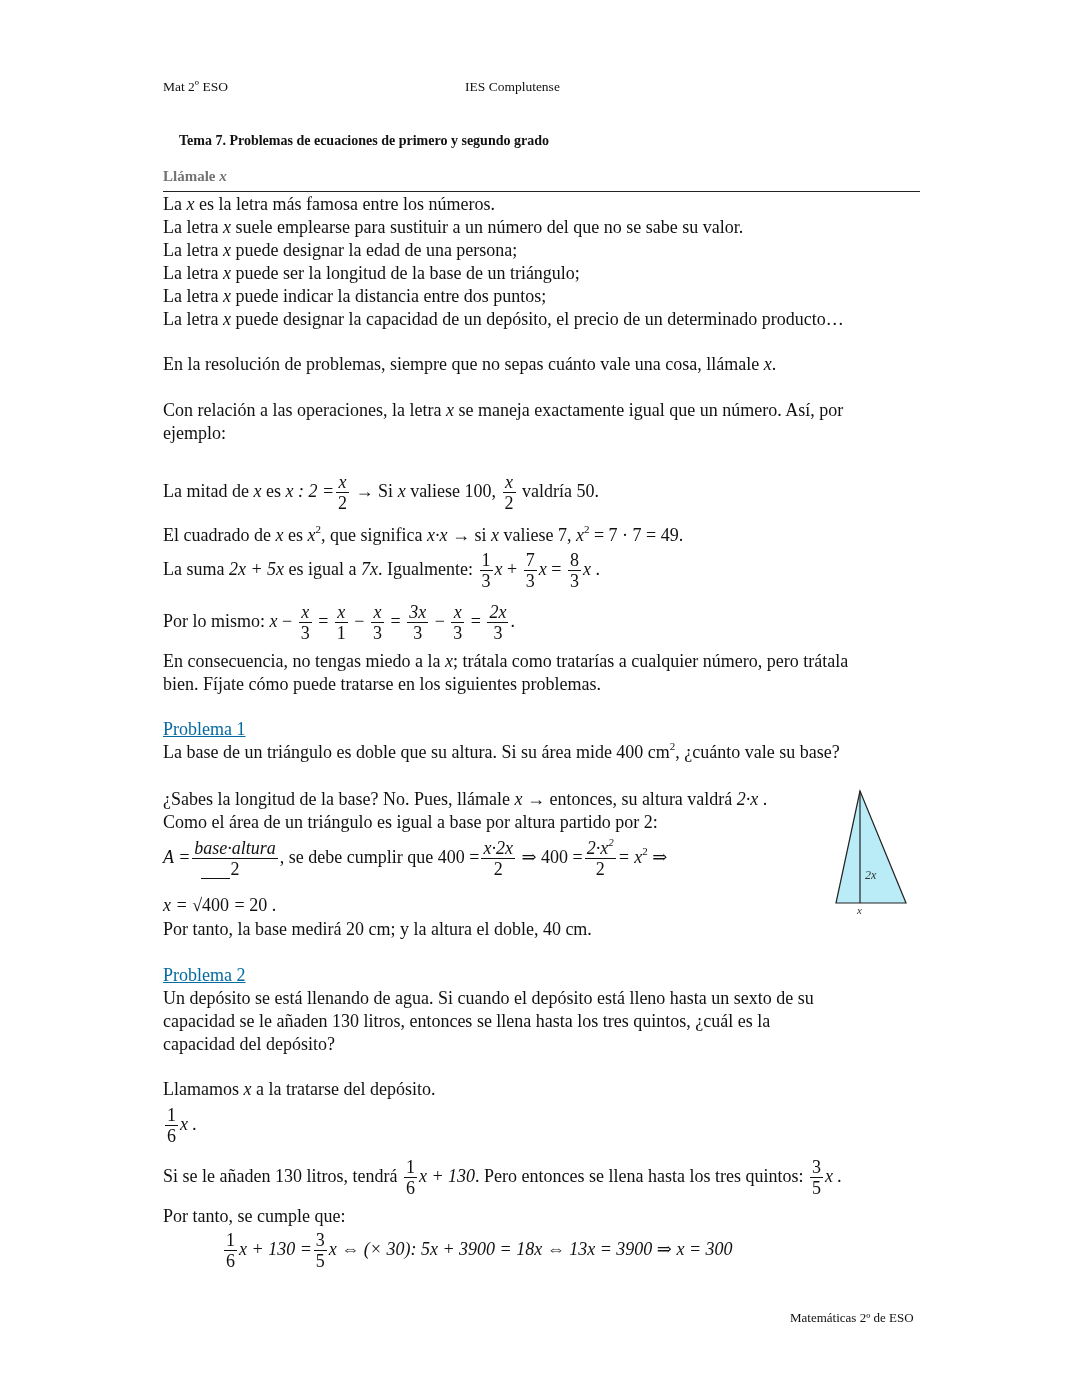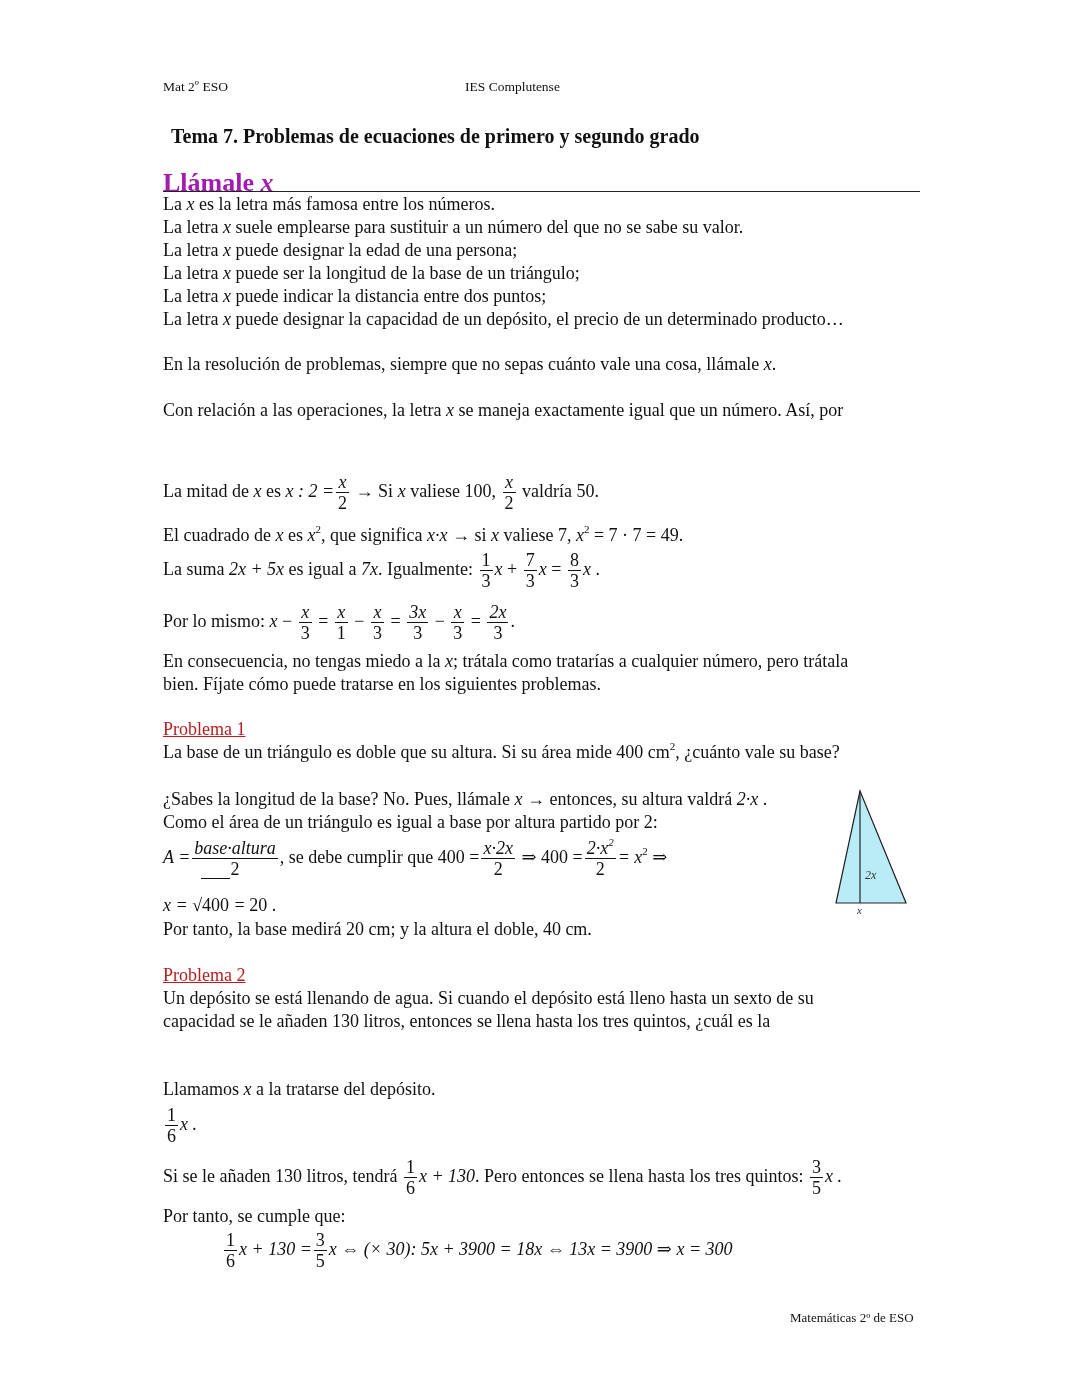--- a/index.html
+++ b/index.html
@@ -5,27 +5,27 @@
   html, body { margin: 0; padding: 0; background: #ffffff; }
   body {
     width: 1080px; height: 1397px; position: relative; overflow: hidden;
     font-family: "Liberation Serif", "DejaVu Serif", serif;
     color: #111111;
   }
   .abs { position: absolute; }
   .hdr { font-size: 13.5px; top: 72px; margin-top: 7px; }
   #hdr-left { left: 163px; }
   #hdr-center { left: 465px; }
-  #title { left: 163px; top: 117px; font-size: 20px; font-weight: bold; margin: 8px; white-space: nowrap; }
-  #sec-head { left: 163px; top: 168px; font-size: 26px; font-weight: bold; color: #a21caf; }
+  #title { left: 163px; top: 117px; font-size: 14px; font-weight: bold; margin: 16px; white-space: nowrap; }
+  #sec-head { left: 163px; top: 168px; font-size: 15px; font-weight: bold; color: #737373; }
   #sec-rule { left: 163px; top: 191px; width: 757px; height: 0; border-top: 1.5px solid #222; }
   .txt { font-size: 18px; line-height: 23px; white-space: nowrap; }
   .content { left: 163px; }
   i.v { font-style: italic; }
-  .red-link { color: #b91c1c; text-decoration: underline; }
+  .red-link { color: #0369a1; text-decoration: underline; }
   
   .frac { display: inline-block; vertical-align: middle; text-align: center; line-height: 1; margin: 0 2px; }
   .frac .num, .frac .den { display: block; padding: 0 2px; font-size: 18px; line-height: 20px; }
   .frac .num { border-bottom: 1px solid #111; }
   .m { font-style: italic; }
   sup { font-size: 11px; vertical-align: 8px; line-height: 0; }
   .sqrt { border-top: 1px solid #111; padding: 16px 1px; margin-left: -1px; }
   #footer { left: 790px; top: 1310px; font-size: 13px; }
   #triangle-fig { left: 832px; top: 787px; width: 80px; height: 130px; }
 </style>
@@ -46,20 +46,21 @@
   <div><span>La letra </span><i class="v">x</i><span> puede designar la edad de una persona;</span></div>
   <div><span>La letra </span><i class="v">x</i><span> puede ser la longitud de la base de un triángulo;</span></div>
   <div><span>La letra </span><i class="v">x</i><span> puede indicar la distancia entre dos puntos;</span></div>
   <div><span>La letra </span><i class="v">x</i><span> puede designar la capacidad de un depósito, el precio de un determinado producto…</span></div>
 </div>
 
 <div class="abs content txt" style="top:353px"><span>En la resolución de problemas, siempre que no sepas cuánto vale una cosa, llámale </span><i class="v">x</i><span>.</span></div>
 
 <div class="abs content txt" style="top:399px">
   <div><span>Con relación a las operaciones, la letra </span><i class="v">x</i><span> se maneja exactamente igual que un número. Así, por</span></div>
+  <div>ejemplo:</div>
 </div>
 
 <div class="abs content txt" style="top:472px">
   <span>La mitad de </span><i class="v">x</i><span> es </span><span class="m">x : 2 =</span><span class="frac"><span class="num m">x</span><span class="den">2</span></span><span> → Si </span><i class="v">x</i><span> valiese 100, </span><span class="frac"><span class="num m">x</span><span class="den">2</span></span><span> valdría 50.</span>
 </div>
 
 <div class="abs content txt" style="top:524px">
   <span>El cuadrado de </span><i class="v">x</i><span> es </span><i class="v">x</i><sup>2</sup><span>, que significa </span><span class="m">x·x →</span><span> si </span><i class="v">x</i><span> valiese 7, </span><i class="v">x</i><sup>2</sup><span> = 7 · 7 = 49.</span>
 </div>
 
@@ -99,20 +100,21 @@
   <polygon points="28,4 4,116 74,116" fill="#b9ecf7" stroke="#222" stroke-width="1.2"></polygon>
   <line x1="28" y1="4" x2="28" y2="116" stroke="#222" stroke-width="1.2"></line>
   <text x="33" y="92" font-size="12" font-style="italic" font-family="Liberation Serif, serif" fill="#333">2x</text>
   <text x="25" y="127" font-size="11" font-style="italic" font-family="Liberation Serif, serif" fill="#333">x</text>
 </svg>
 
 <div class="abs content txt" style="top:964px">
   <div><span class="red-link">Problema 2</span></div>
   <div>Un depósito se está llenando de agua. Si cuando el depósito está lleno hasta un sexto de su</div>
   <div>capacidad se le añaden 130 litros, entonces se llena hasta los tres quintos, ¿cuál es la</div>
+  <div>capacidad del depósito?</div>
 </div>
 
 <div class="abs content txt" style="top:1078px"><span>Llamamos </span><i class="v">x</i><span> a la tratarse del depósito.</span></div>
 
 <div class="abs content txt" style="top:1105px">
   <span class="frac"><span class="num">1</span><span class="den">6</span></span><span class="m">x .</span>
 </div>
 
 <div class="abs content txt" style="top:1157px">
   <span>Si se le añaden 130 litros, tendrá </span><span class="frac"><span class="num">1</span><span class="den">6</span></span><span class="m">x + 130</span><span>. Pero entonces se llena hasta los tres quintos: </span><span class="frac"><span class="num">3</span><span class="den">5</span></span><span class="m">x .</span>

